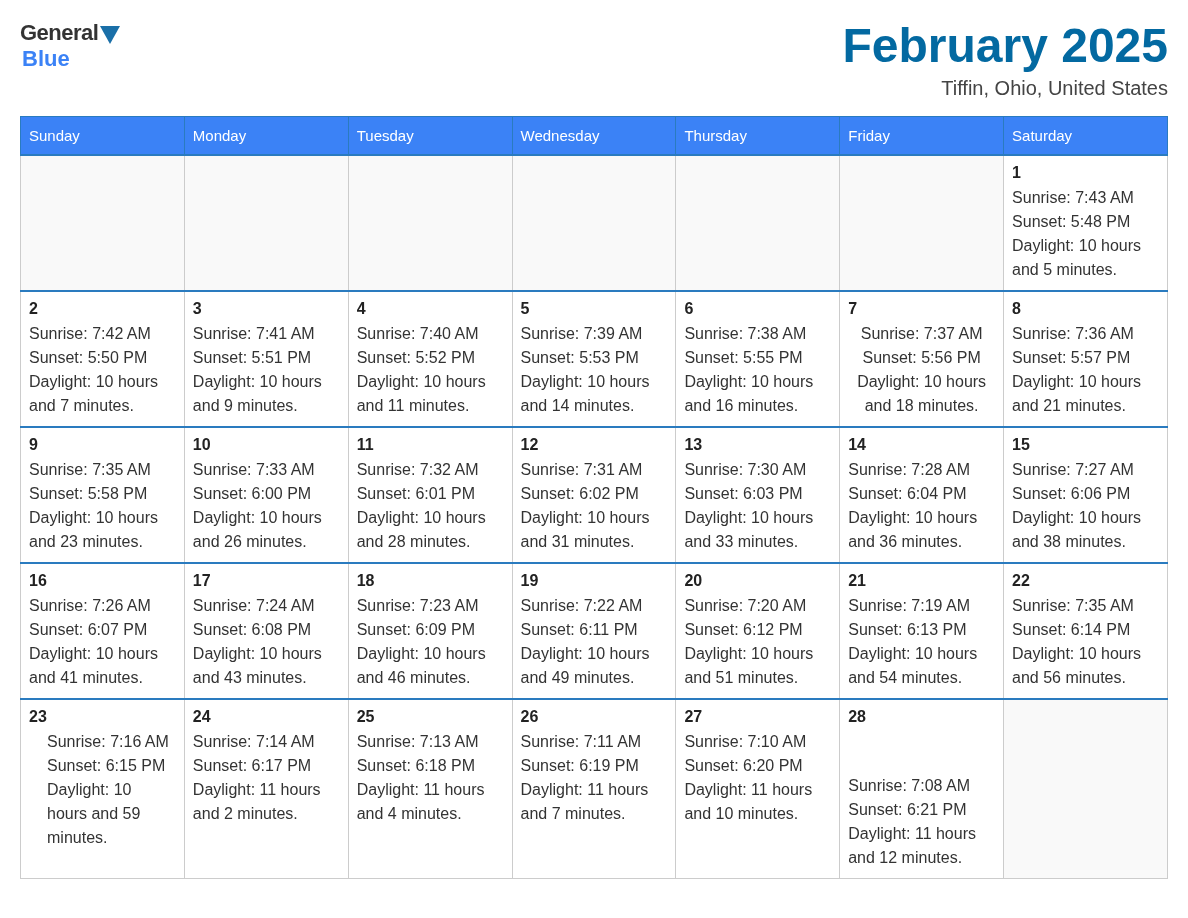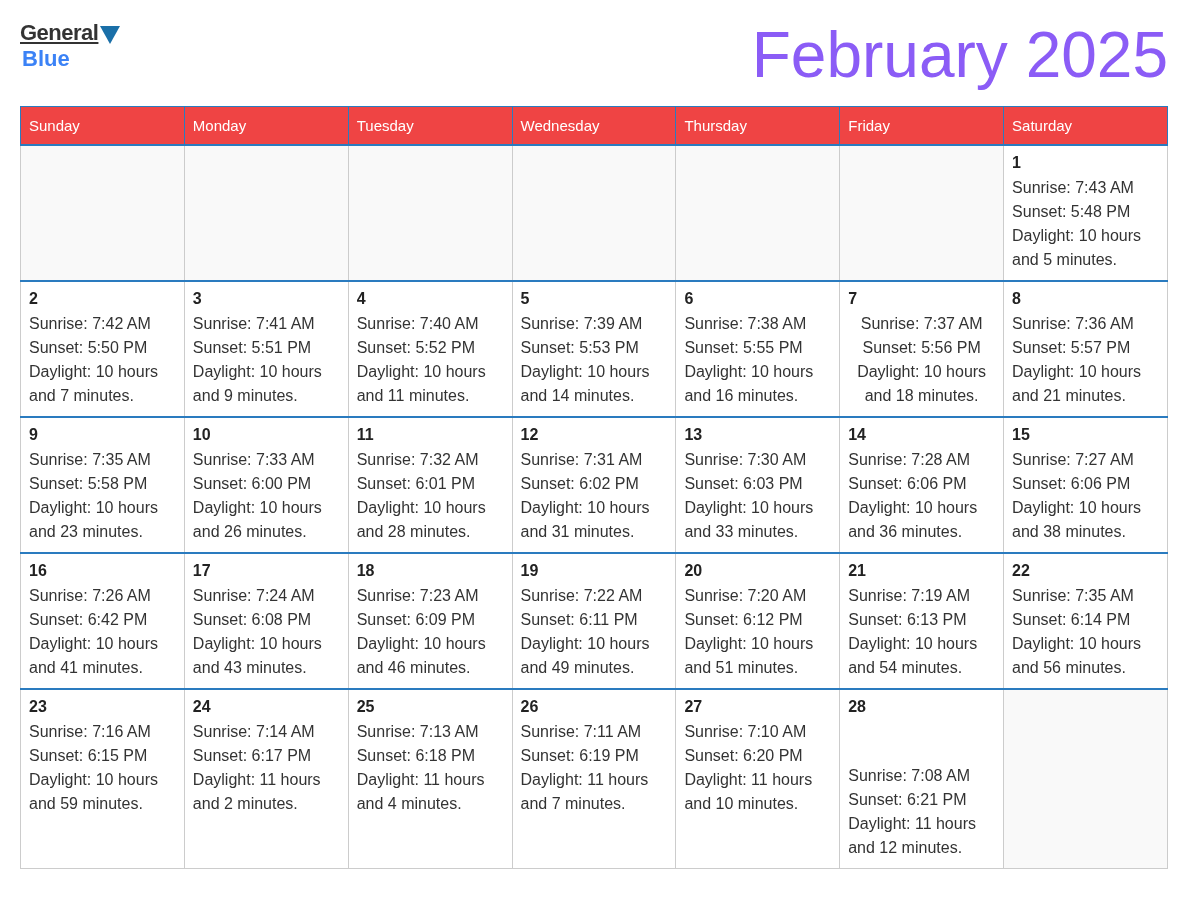--- a/index.html
+++ b/index.html
@@ -23,58 +23,57 @@
     }
     .logo-top {
       display: flex;
       align-items: center;
     }
     .logo-general {
       font-size: 22px;
       font-weight: bold;
       color: #333;
       letter-spacing: -0.5px;
-      text-decoration: underline;
     }
     .logo-arrow {
       width: 0;
       height: 0;
       border-left: 10px solid transparent;
       border-right: 10px solid transparent;
       border-top: 18px solid #1a6fa8;
       margin-left: 2px;
       margin-top: 4px;
     }
     .logo-blue {
       font-size: 22px;
       font-weight: bold;
       color: #3b82f6;
       margin-left: 2px;
     }
     .title-area {
       text-align: right;
     }
     .month-title {
-      font-size: 64px;
-      font-weight: normal;
-      color: #8b5cf6;
+      font-size: 48px;
+      font-weight: bold;
+      color: #0369a1;
       line-height: 1.1;
     }
     .location {
       font-size: 20px;
       color: #444;
       margin-top: 4px;
     }
     .calendar {
       width: 100%;
       border-collapse: collapse;
       border: 1px solid #ccc;
     }
     .calendar th {
-      background-color: #ef4444;
+      background-color: #3b82f6;
       color: #fff;
       padding: 10px 8px;
       font-size: 15px;
       font-weight: normal;
       text-align: left;
       border: 1px solid #2a7bbf;
     }
     .calendar td {
       vertical-align: top;
       padding: 8px;
@@ -109,20 +108,21 @@
 <div class="header">
   <div class="logo">
     <div class="logo-top">
       <span class="logo-general">General</span>
       <div class="logo-arrow"></div>
     </div>
     <span class="logo-blue">Blue</span>
   </div>
   <div class="title-area">
     <div class="month-title">February 2025</div>
+    <div class="location">Tiffin, Ohio, United States</div>
   </div>
 </div>
 
 <table class="calendar">
   <thead>
     <tr>
     <th>Sunday</th>
         <th>Monday</th>
         <th>Tuesday</th>
         <th>Wednesday</th>
@@ -217,35 +217,35 @@
         </td>
         <td>
           <span class="day-num">13</span>
           <div class="day-info" style="white-space: pre-line;">Sunrise: 7:30 AM
 Sunset: 6:03 PM
 Daylight: 10 hours and 33 minutes.</div>
         </td>
         <td>
           <span class="day-num">14</span>
           <div class="day-info" style="white-space: pre-line;">Sunrise: 7:28 AM
-Sunset: 6:06 PM
+Sunset: 6:04 PM
 Daylight: 10 hours and 36 minutes.</div>
         </td>
         <td>
           <span class="day-num">15</span>
           <div class="day-info" style="white-space: pre-line;">Sunrise: 7:27 AM
 Sunset: 6:06 PM
 Daylight: 10 hours and 38 minutes.</div>
         </td>
       </tr>
       <tr class="week-row">
         <td>
           <span class="day-num">16</span>
           <div class="day-info" style="white-space: pre-line;">Sunrise: 7:26 AM
-Sunset: 6:42 PM
+Sunset: 6:07 PM
 Daylight: 10 hours and 41 minutes.</div>
         </td>
         <td>
           <span class="day-num">17</span>
           <div class="day-info" style="white-space: pre-line;">Sunrise: 7:24 AM
 Sunset: 6:08 PM
 Daylight: 10 hours and 43 minutes.</div>
         </td>
         <td>
           <span class="day-num">18</span>
@@ -274,21 +274,21 @@
         <td>
           <span class="day-num">22</span>
           <div class="day-info" style="white-space: pre-line;">Sunrise: 7:35 AM
 Sunset: 6:14 PM
 Daylight: 10 hours and 56 minutes.</div>
         </td>
       </tr>
       <tr class="week-row">
         <td>
           <span class="day-num">23</span>
-          <div class="day-info" style="white-space: pre-line;">Sunrise: 7:16 AM
+          <div class="day-info" style="white-space: pre-line; margin-left: 18px;">Sunrise: 7:16 AM
 Sunset: 6:15 PM
 Daylight: 10 hours and 59 minutes.</div>
         </td>
         <td>
           <span class="day-num">24</span>
           <div class="day-info" style="white-space: pre-line;">Sunrise: 7:14 AM
 Sunset: 6:17 PM
 Daylight: 11 hours and 2 minutes.</div>
         </td>
         <td>

